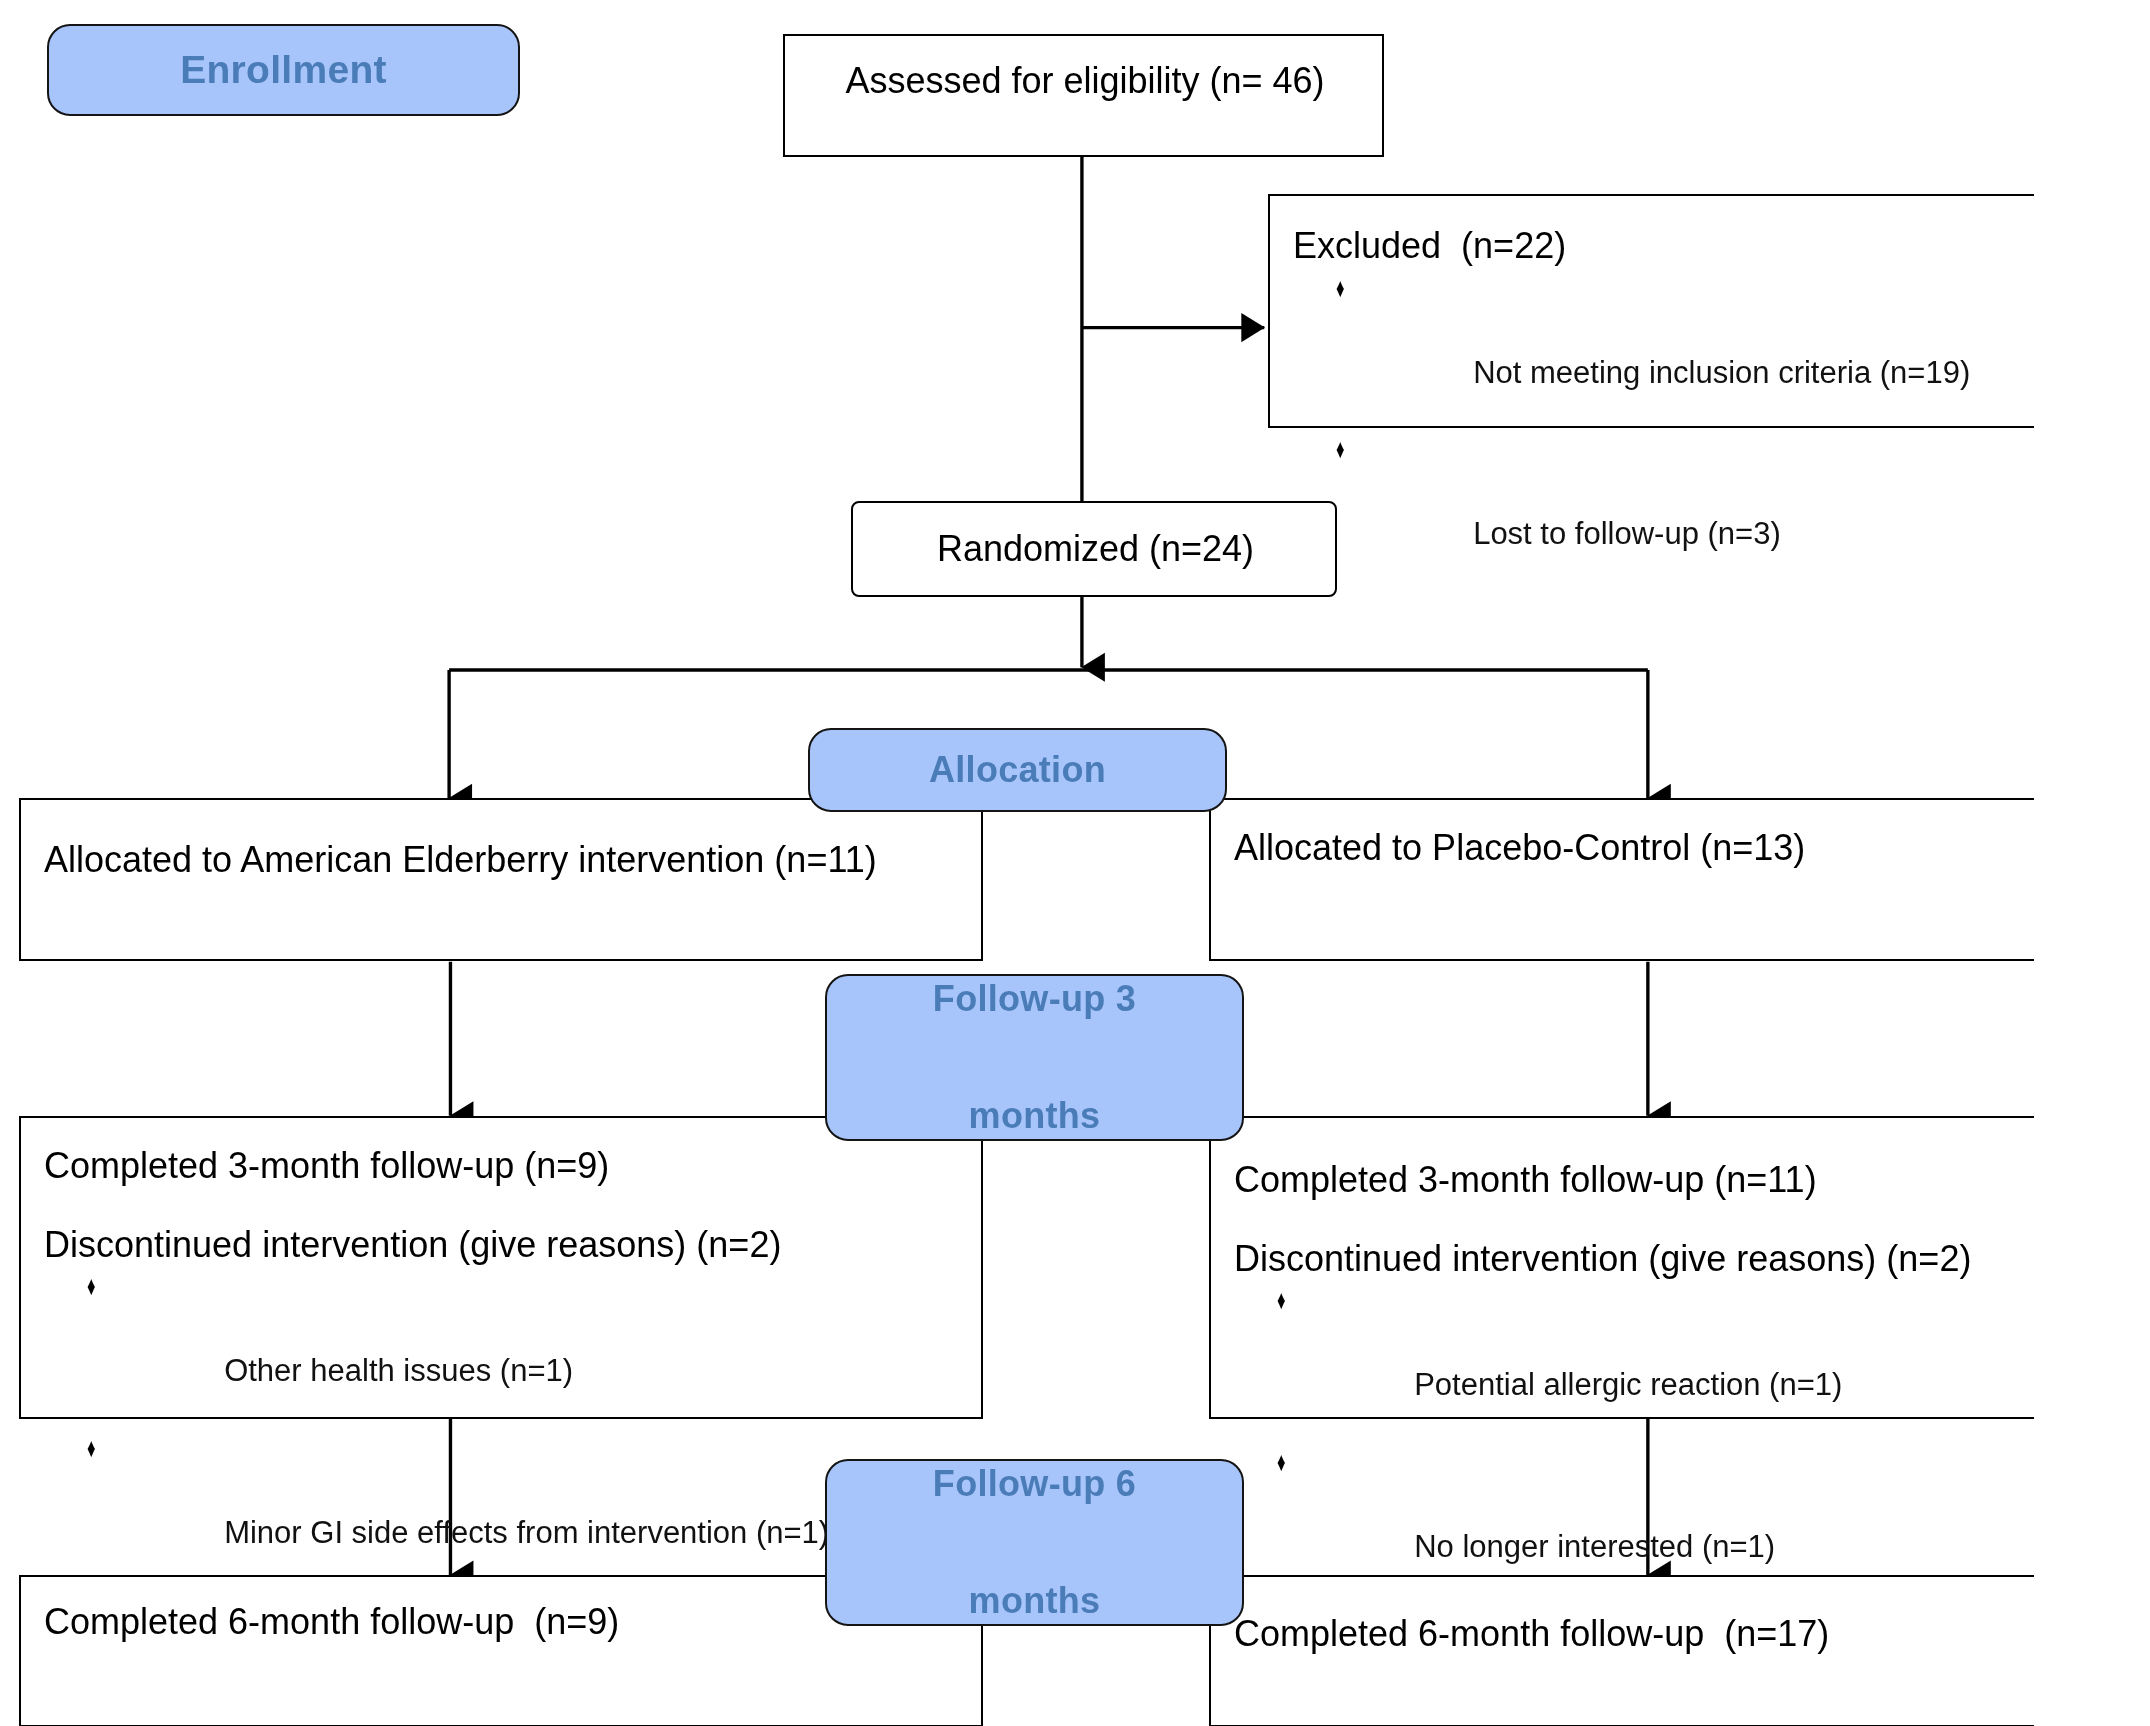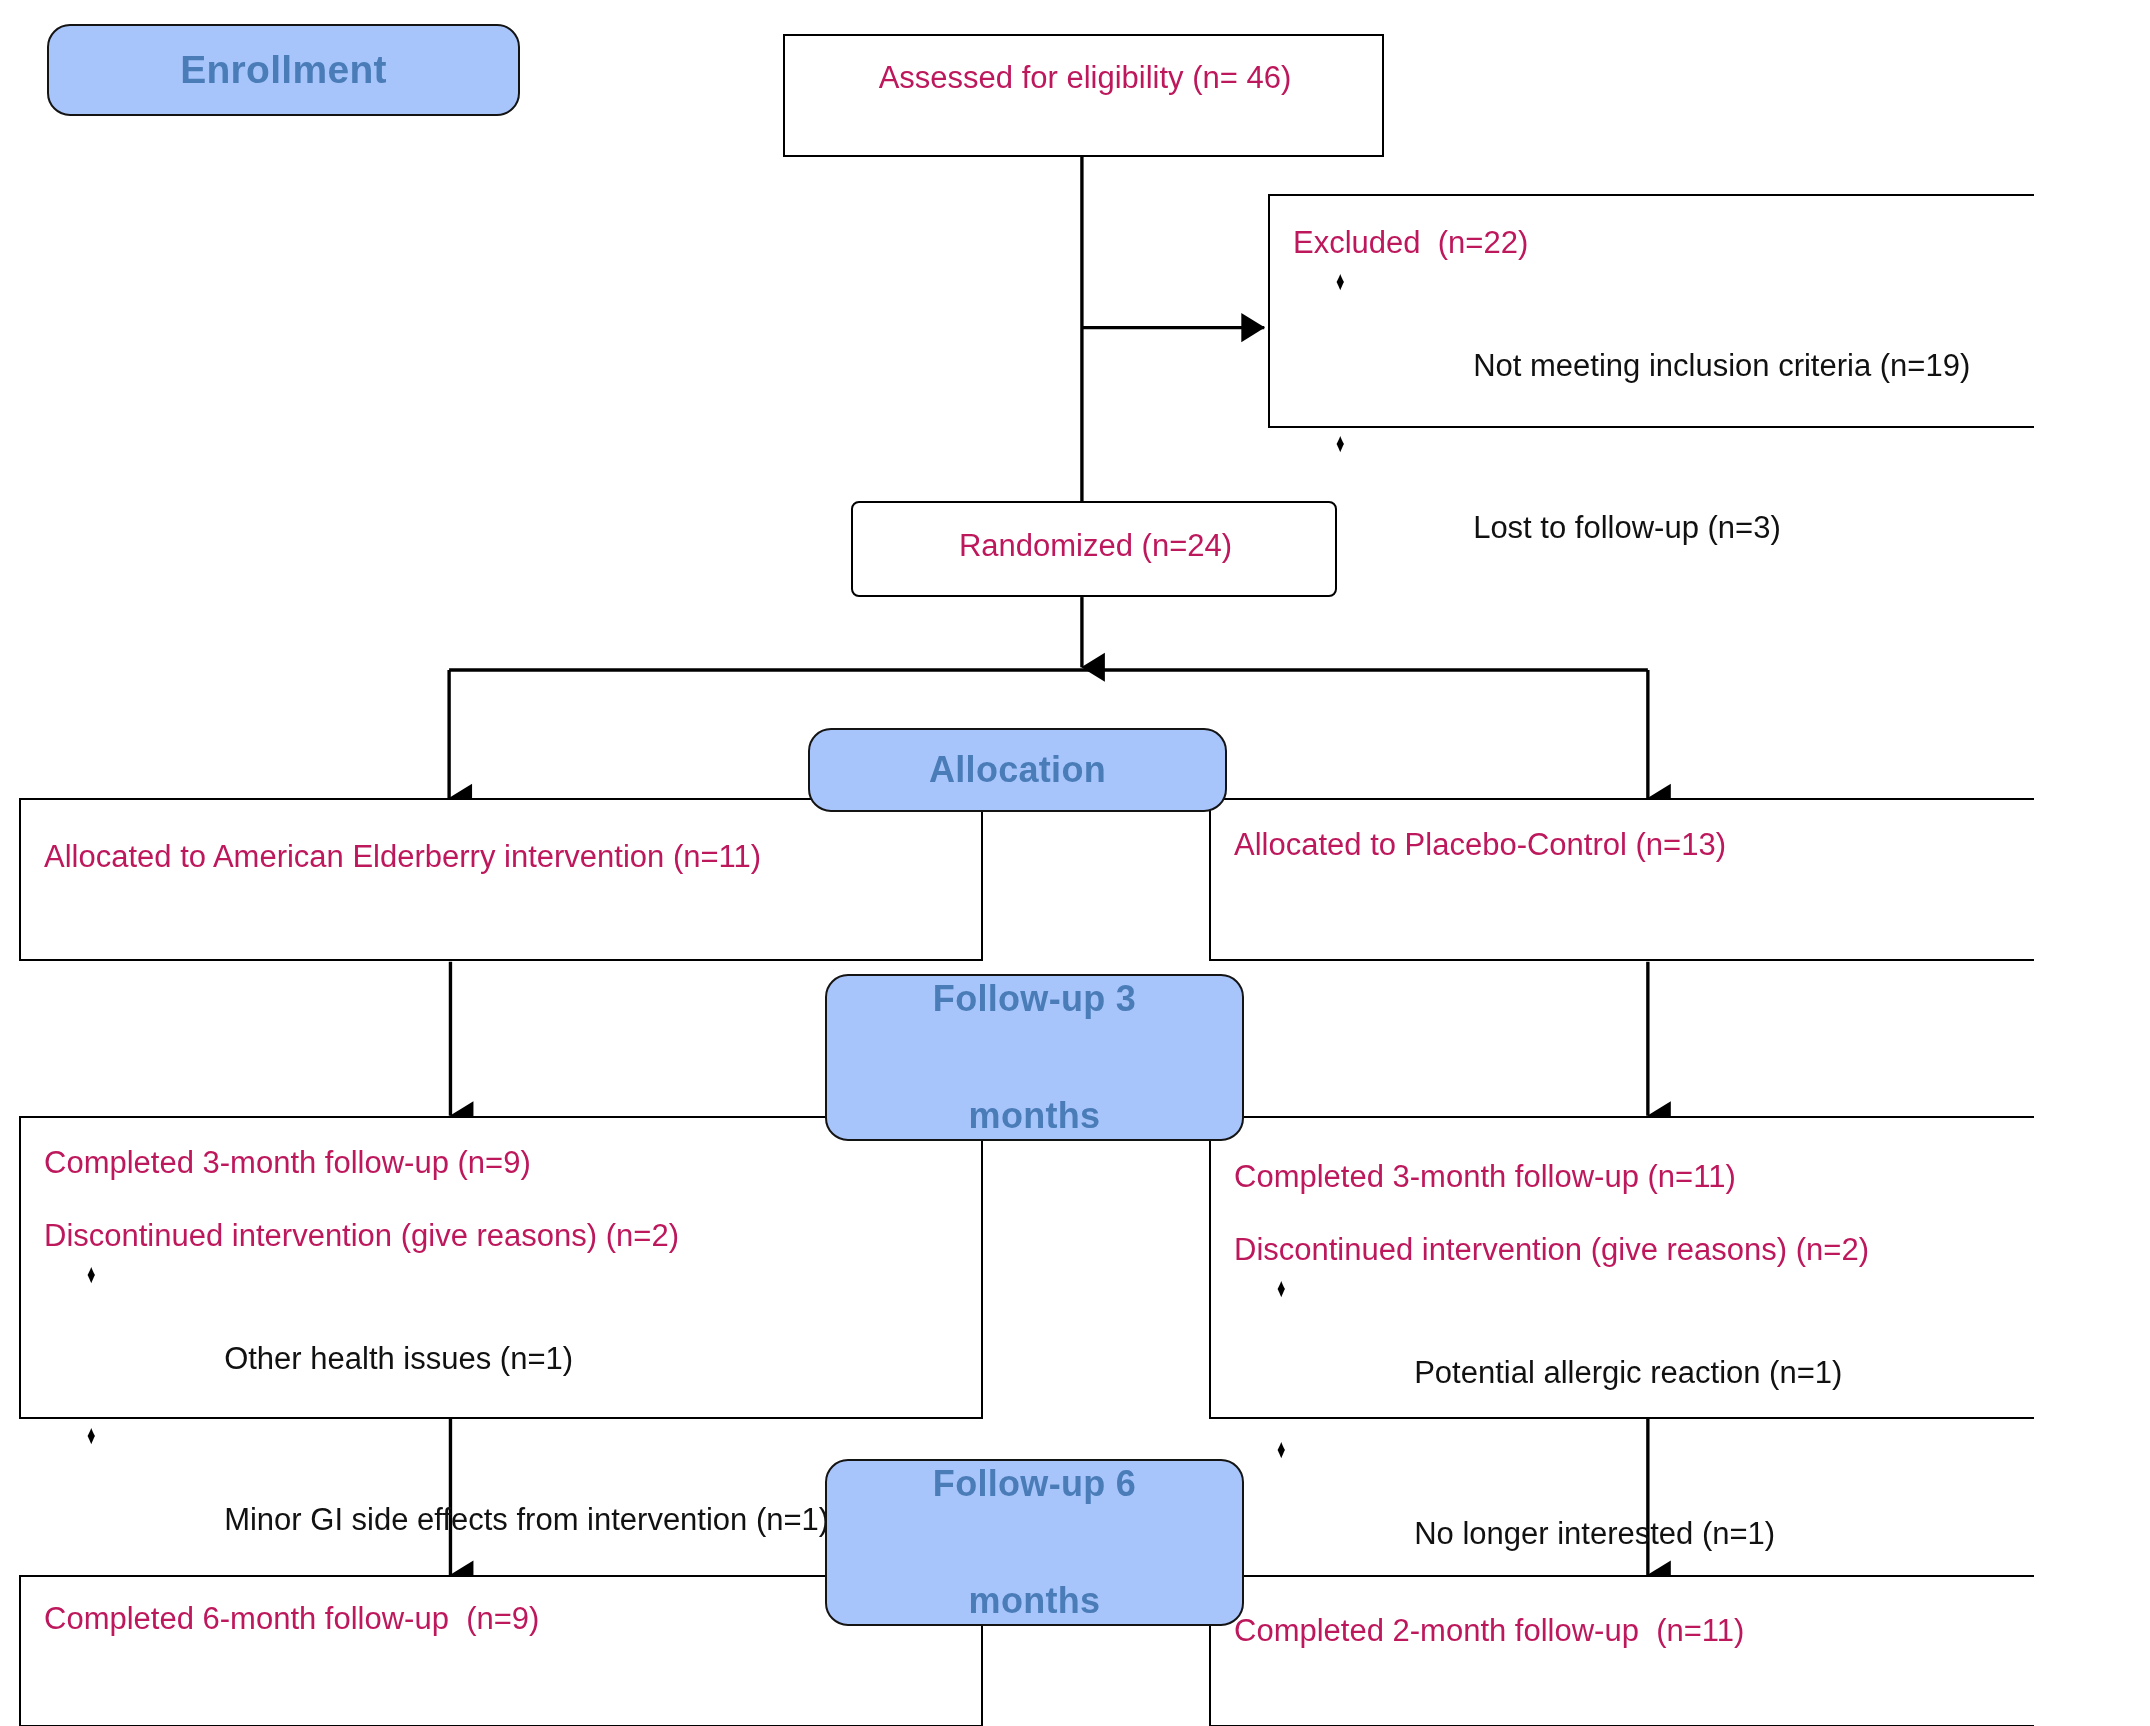--- a/index.html
+++ b/index.html
@@ -33,23 +33,23 @@
     position: absolute;
     box-sizing: border-box;
     background: #ffffff;
     border: 2.7px solid #000000;
     z-index: 2;
   }
   .box-inner {
     padding: 23px 20px 13.5px 23px;
   }
   .line {
-    font-size: 31px;
+    font-size: 36px;
     line-height: 1.22;
-    color: #be185d;
+    color: #000000;
     white-space: pre;
   }
   .line.centered {
     text-align: center;
   }
   .spacer {
     height: 35px;
   }
   ul.bullets {
     list-style: none;
@@ -224,21 +224,21 @@
   </div>
 
   <div class="box" style="left:19px; top:1575px; width:964px; height:152px;">
     <div class="box-inner" style="">
       <div class="line">Completed 6-month follow-up  (n=9)</div>
     </div>
   </div>
 
   <div class="box" style="left:1209px; top:1575px; width:878px; height:152px;">
     <div class="box-inner" style="padding-top:35px;">
-      <div class="line">Completed 2-month follow-up  (n=11)</div>
+      <div class="line">Completed 6-month follow-up  (n=17)</div>
     </div>
   </div>
 
   <div class="stage" style="left:825px; top:1459px; width:419px; height:167px;">
     <span>
       <span>Follow-up 6</span><br>
       <span>months</span>
     </span>
   </div>
 

